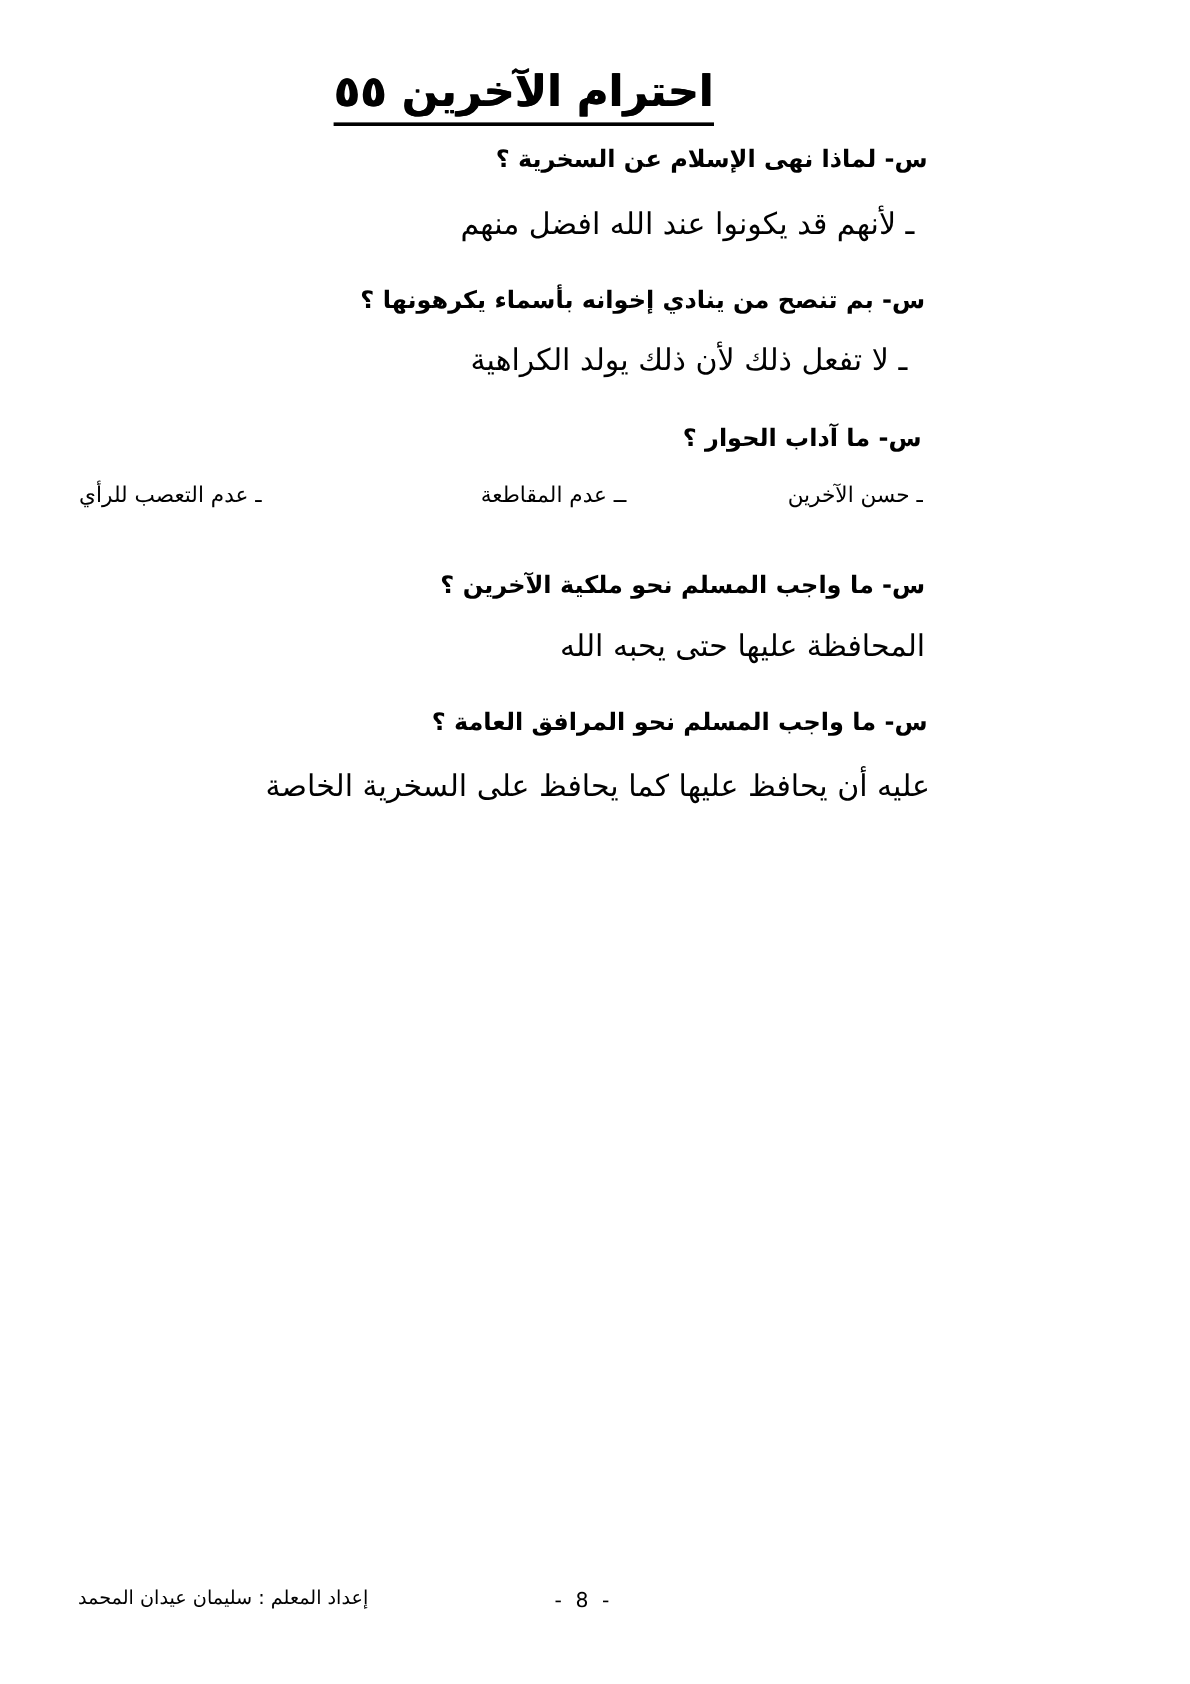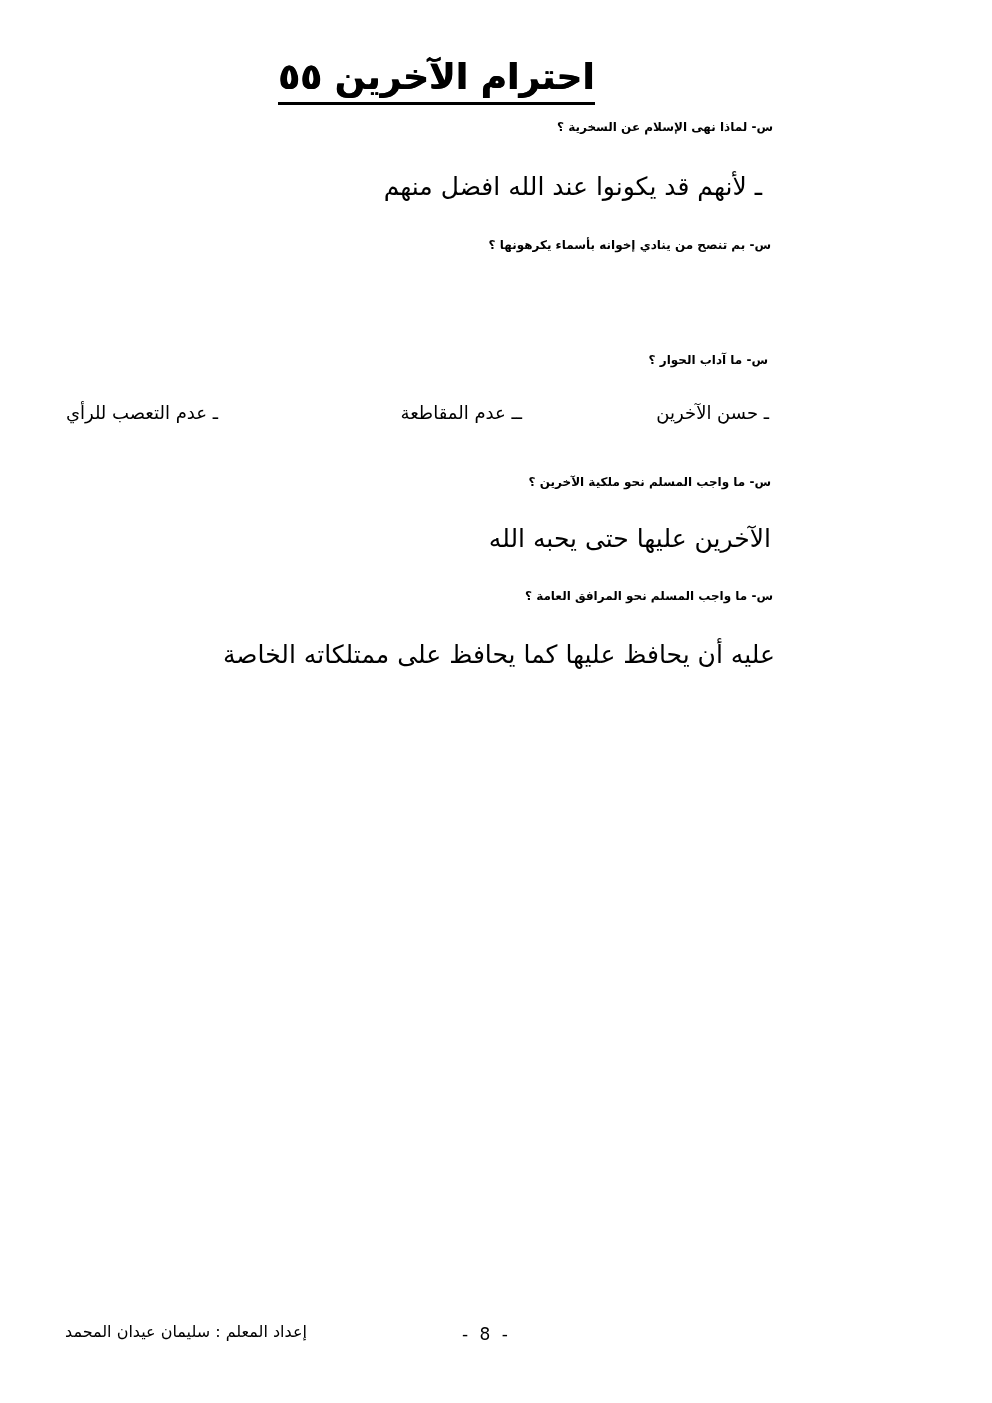--- a/index.html
+++ b/index.html
@@ -25,21 +25,21 @@
     top: 56px;
     left: 278px;
     font-size: 36px;
     font-weight: 700;
     letter-spacing: 0px;
     border-bottom: 3px solid #000000;
     padding-bottom: 5px;
     text-shadow: 0.6px 0 0 #000000;
   }
   .question {
-    font-size: 12px;
+    font-size: 20px;
     font-weight: 700;
   }
   .answer {
     font-size: 25px;
     font-weight: 400;
   }
   .q1 { top: 120px; right: 45px; }
   .a1 { top: 172px; right: 56px; }
   .q2 { top: 238px; right: 47px; }
   .a2 { top: 285px; right: 62px; }
@@ -71,30 +71,31 @@
 <body>
 
 <div class="page">
 
   <div class="line title">احترام الآخرين ٥٥</div>
 
   <div class="line question q1">س- لماذا نهى الإسلام  عن السخرية ؟</div>
   <div class="line answer a1">ـ لأنهم قد يكونوا عند الله افضل منهم</div>
 
   <div class="line question q2">س- بم تنصح من ينادي إخوانه بأسماء يكرهونها ؟</div>
+  <div class="line answer a2">ـ لا تفعل ذلك لأن ذلك يولد الكراهية</div>
 
   <div class="line question q3">س- ما آداب الحوار ؟</div>
   <div class="line a3-row">
     <span class="a3-part a3-p0">ـ حسن الآخرين</span>
     <span class="a3-part a3-p1">ــ  عدم المقاطعة</span>
     <span class="a3-part a3-p2">ـ عدم التعصب للرأي</span>
   </div>
 
   <div class="line question q4">س-  ما واجب المسلم نحو ملكية الآخرين ؟</div>
-  <div class="line answer a4">الآخرين عليها حتى يحبه الله</div>
+  <div class="line answer a4">المحافظة عليها حتى يحبه الله</div>
 
   <div class="line question q5">س-  ما واجب المسلم نحو المرافق العامة ؟</div>
-  <div class="line answer a5">عليه أن يحافظ عليها كما يحافظ على ممتلكاته الخاصة</div>
+  <div class="line answer a5">عليه أن يحافظ عليها كما يحافظ على السخرية الخاصة</div>
 
   <div class="line footer-prepared">إعداد المعلم : سليمان عيدان المحمد</div>
   <div class="line footer-page">- 8  -</div>
 
 </div>
 
 </body></html>

